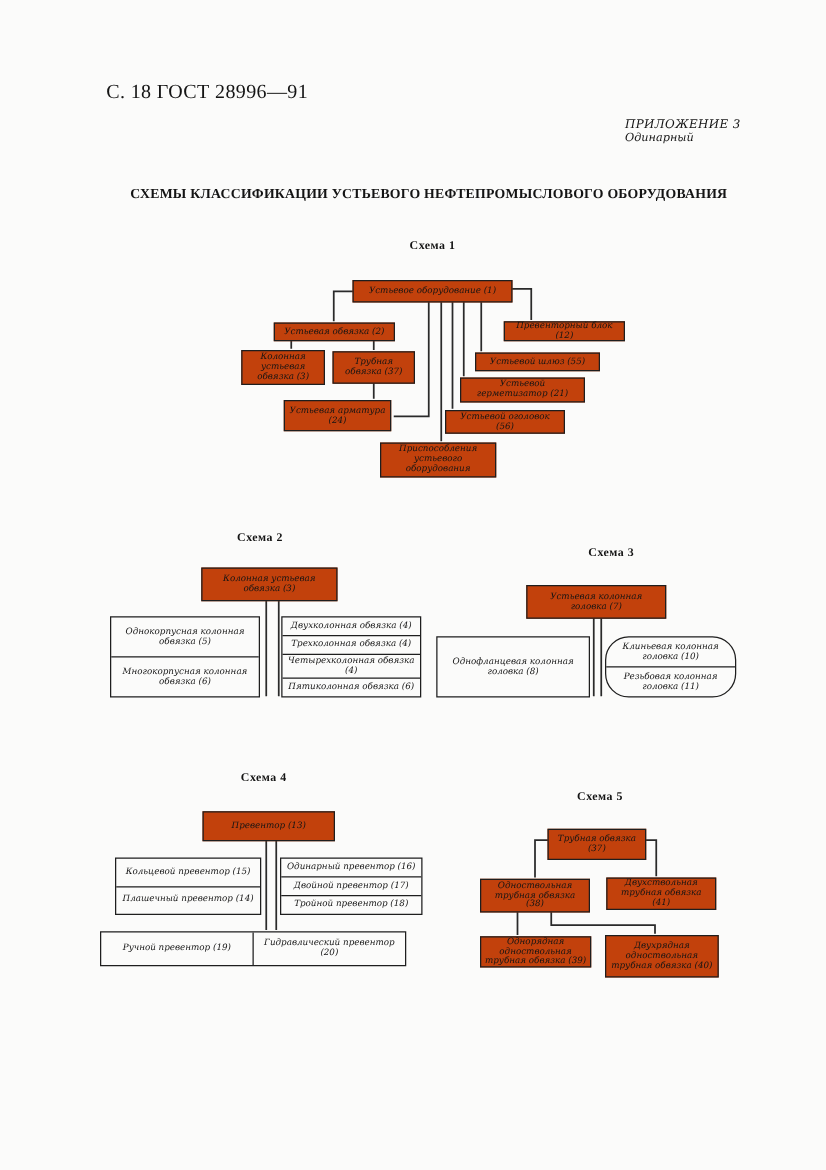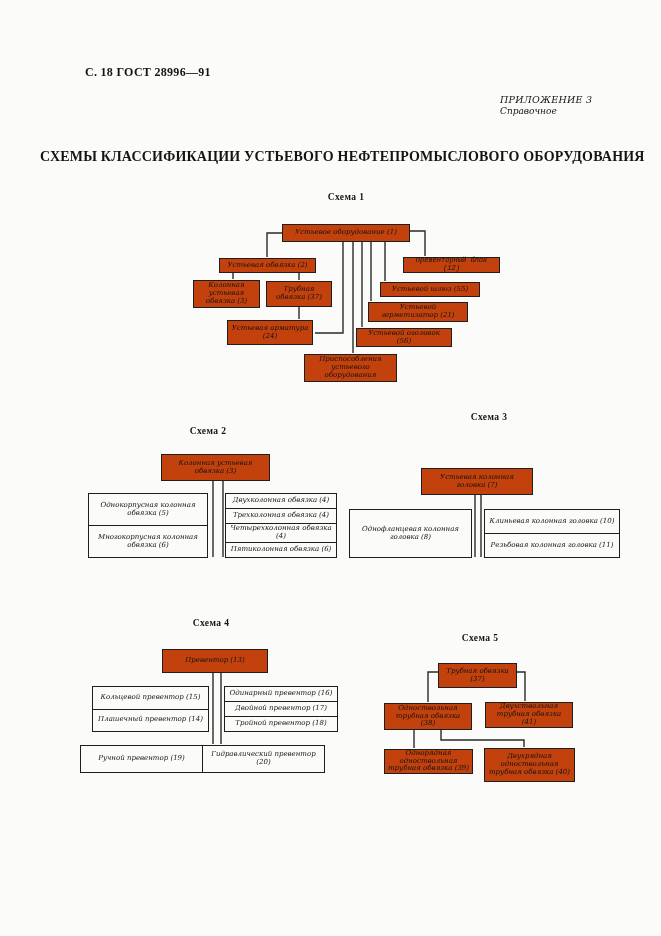--- a/index.html
+++ b/index.html
@@ -8,32 +8,33 @@
     width:661px;height:936px;
     background:#fbfbfa;
     font-family:"DejaVu Serif", serif;
     color:#141414;
     overflow:hidden;
     margin:0 auto;
   }
   .hdr-left{
     position:absolute;left:85px;top:65px;
     font-family:"Liberation Serif", serif;
-    font-weight:bold;font-size:12px;letter-spacing:0.3px;
+    font-weight:normal;font-size:16px;letter-spacing:0.3px;
   }
   .annex{
     position:absolute;left:500px;top:94px;
     font-style:italic;line-height:1.25;
   }
   .annex .a1{font-size:9.5px;letter-spacing:0.3px;}
   .annex .a2{font-size:9px;}
   .doc-title{
     position:absolute;left:40px;right:15px;top:149px;
+    text-align:center;
     font-family:"Liberation Serif", serif;
-    font-weight:bold;font-size:14px;letter-spacing:0.2px;
+    font-weight:bold;font-size:11px;letter-spacing:0.2px;
   }
   .scheme-label{
     position:absolute;transform:translateX(-50%);
     font-family:"Liberation Serif", serif;
     font-weight:bold;font-size:9.5px;letter-spacing:0.4px;
     white-space:nowrap;
   }
   svg.wires{position:absolute;left:0;top:0;}
   svg.wires path{stroke:#2a2a2a;stroke-width:1.4;fill:none;}
   .nbox{
@@ -61,21 +62,21 @@
   .stack-h .cell:first-child{border-left:none;}
 </style>
 </head>
 <body>
 
 <div class="page">
 
   <div class="hdr-left">С. 18 ГОСТ 28996—91</div>
   <div class="annex">
     <div class="a1">ПРИЛОЖЕНИЕ 3</div>
-    <div class="a2">Справочное</div>
+    <div class="a2">Одинарный</div>
   </div>
   <div class="doc-title">СХЕМЫ КЛАССИФИКАЦИИ УСТЬЕВОГО НЕФТЕПРОМЫСЛОВОГО ОБОРУДОВАНИЯ</div>
 
   <svg class="wires" width="661" height="936" viewBox="0 0 661 936">
 
     <path d="M283,233 H267 V257"></path>
     <path d="M409,231 H425 V256"></path>
     <path d="M343,241 V333 H315"></path>
     <path d="M353,241 V353"></path>
     <path d="M362,241 V327"></path>
@@ -101,46 +102,46 @@
   </svg>
 
   <div class="scheme-label" style="left:346px;top:192px;">Схема 1</div>
 
   <div class="nbox" style="left:282px;top:224px;width:128px;height:18px;">Устьевое оборудование (1)</div>
   <div class="nbox" style="left:219px;top:258px;width:97px;height:15px;">Устьевая обвязка (2)</div>
   <div class="nbox" style="left:193px;top:280px;width:67px;height:28px;">Колонная устьевая обвязка (3)</div>
   <div class="nbox" style="left:266px;top:281px;width:66px;height:26px;">Трубная обвязка (37)</div>
   <div class="nbox" style="left:227px;top:320px;width:86px;height:25px;">Устьевая арматура (24)</div>
   <div class="nbox" style="left:304px;top:354px;width:93px;height:28px;">Приспособления устьевого оборудования</div>
-  <div class="nbox" style="left:403px;top:257px;width:97px;height:16px;font-family:Liberation Mono, monospace;">Превенторный блок (12)</div>
+  <div class="nbox" style="left:403px;top:257px;width:97px;height:16px;">Превенторный блок (12)</div>
   <div class="nbox" style="left:380px;top:282px;width:100px;height:15px;">Устьевой шлюз (55)</div>
   <div class="nbox" style="left:368px;top:302px;width:100px;height:20px;">Устьевой герметизатор (21)</div>
   <div class="nbox" style="left:356px;top:328px;width:96px;height:19px;">Устьевой оголовок (56)</div>
 
   <div class="scheme-label" style="left:208px;top:426px;">Схема 2</div>
 
   <div class="nbox" style="left:161px;top:454px;width:109px;height:27px;">Колонная устьевая обвязка (3)</div>
   <div class="stack" style="left:88px;top:493px;width:120px;height:65px;">
     <div class="cell">Однокорпусная колонная обвязка (5)</div>
     <div class="cell">Многокорпусная колонная обвязка (6)</div>
   </div>
   <div class="stack" style="left:225px;top:493px;width:112px;height:65px;">
     <div class="cell">Двухколонная обвязка (4)</div>
     <div class="cell">Трехколонная обвязка (4)</div>
     <div class="cell">Четырехколонная обвязка (4)</div>
     <div class="cell">Пятиколонная обвязка (6)</div>
   </div>
 
-  <div class="scheme-label" style="left:489px;top:412px;">Схема 3</div>
+  <div class="scheme-label" style="left:489px;top:438px;">Схема 3</div>
 
   <div class="nbox" style="left:421px;top:468px;width:112px;height:27px;">Устьевая колонная головка (7)</div>
   <div class="stack" style="left:349px;top:509px;width:123px;height:49px;">
     <div class="cell">Однофланцевая колонная головка (8)</div>
   </div>
-  <div class="stack" style="left:484px;top:509px;width:136px;height:49px;">
+  <div class="stack" style="left:484px;top:509px;width:105px;height:49px;border-radius:19px;">
     <div class="cell">Клиньевая колонная головка (10)</div>
     <div class="cell">Резьбовая колонная головка (11)</div>
   </div>
 
   <div class="scheme-label" style="left:211px;top:618px;">Схема 4</div>
 
   <div class="nbox" style="left:162px;top:649px;width:106px;height:24px;">Превентор (13)</div>
   <div class="stack" style="left:92px;top:686px;width:117px;height:46px;">
     <div class="cell">Кольцевой превентор (15)</div>
     <div class="cell">Плашечный превентор (14)</div>

